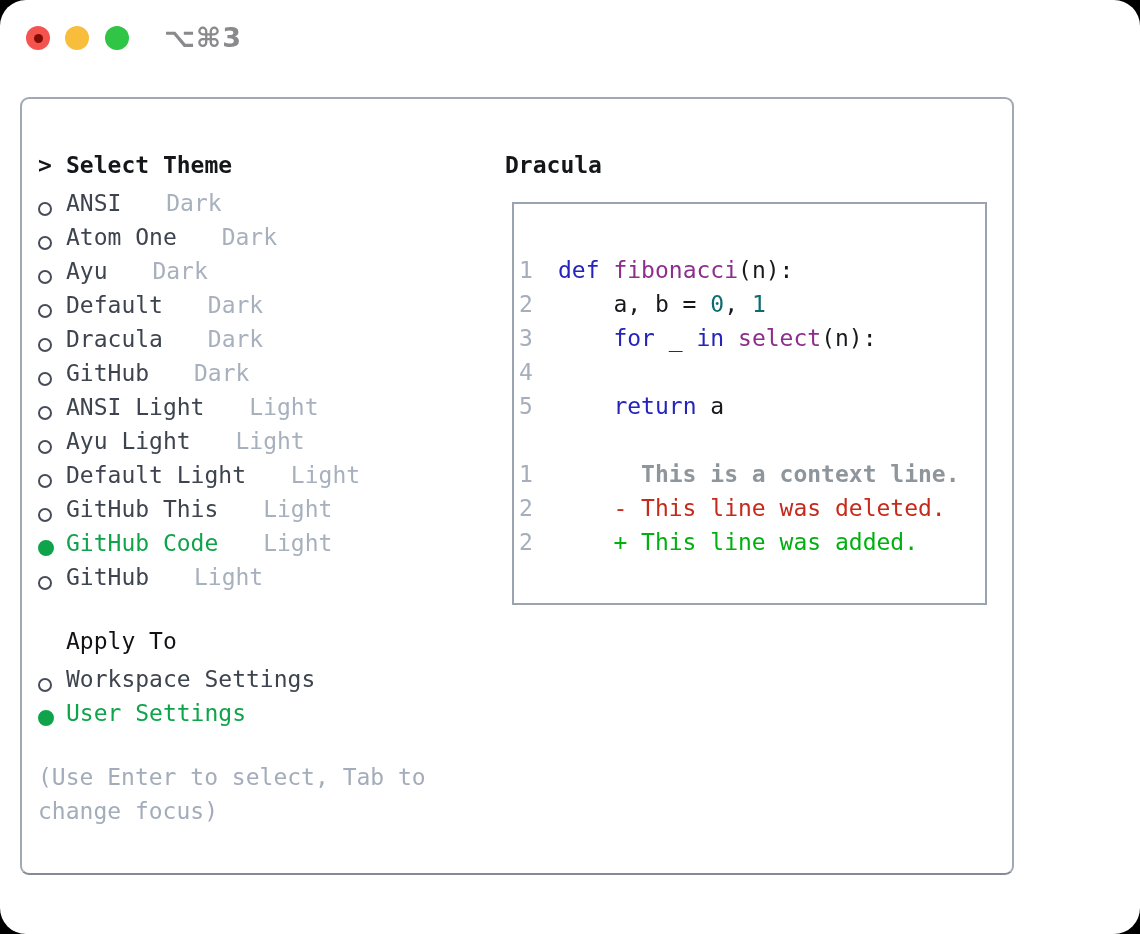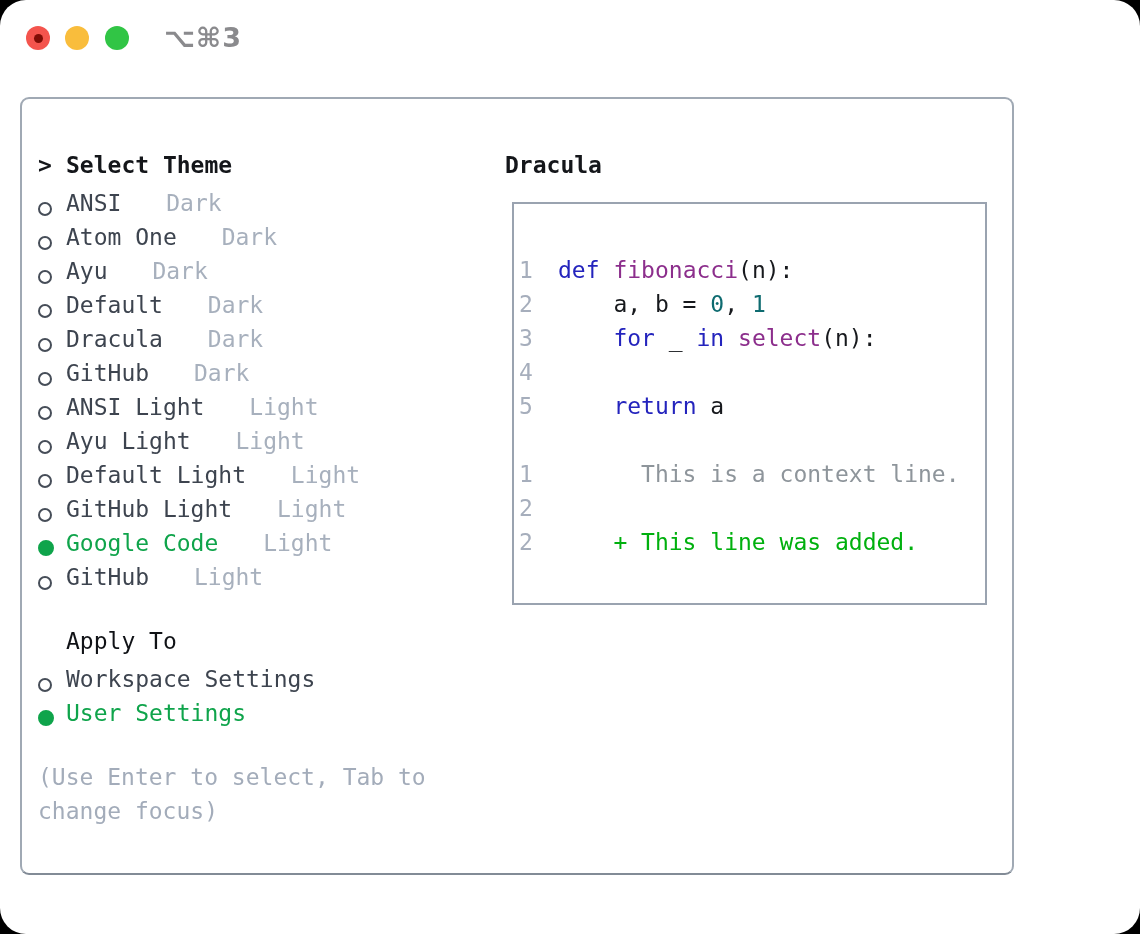--- a/index.html
+++ b/index.html
@@ -54,21 +54,21 @@
     position: absolute; left: 490px; top: 103px; width: 475px; height: 403px;
     border: 2px solid #9aa3b0; background: #ffffff; overflow: hidden;
   }
   .code-area { position: absolute; left: 5px; top: 49px; right: 2px; }
   .code-line { height: 34px; display: flex; align-items: center; font-size: 23px; white-space: pre; }
   .ln { width: 39px; flex: none; color: var(--line-number); }
   .kw  { color: var(--keyword-blue); text-align: right; }
   .fn  { color: var(--function-purple); }
   .lit { color: var(--literal-teal); }
   .pln { color: #17191d; }
-  .ctx { color: var(--context-gray); }
+  .ctx { color: var(--context-gray); font-weight: bold; }
   .del { color: var(--deleted-red); }
   .add { color: var(--added-green); }
 </style>
 </head>
 <body>
 
 <div class="window">
 
   <div class="titlebar">
     <span class="light red">
@@ -89,22 +89,22 @@
       <div id="theme-list">
           <div class="row theme-row"><span class="marker"><span class="circle"></span></span><span class="item-label">ANSI</span><span class="variant"> Dark</span></div>
           <div class="row theme-row"><span class="marker"><span class="circle"></span></span><span class="item-label">Atom One</span><span class="variant"> Dark</span></div>
           <div class="row theme-row"><span class="marker"><span class="circle"></span></span><span class="item-label">Ayu</span><span class="variant"> Dark</span></div>
           <div class="row theme-row"><span class="marker"><span class="circle"></span></span><span class="item-label">Default</span><span class="variant"> Dark</span></div>
           <div class="row theme-row"><span class="marker"><span class="circle"></span></span><span class="item-label">Dracula</span><span class="variant"> Dark</span></div>
           <div class="row theme-row"><span class="marker"><span class="circle"></span></span><span class="item-label">GitHub</span><span class="variant"> Dark</span></div>
           <div class="row theme-row"><span class="marker"><span class="circle"></span></span><span class="item-label">ANSI Light</span><span class="variant"> Light</span></div>
           <div class="row theme-row"><span class="marker"><span class="circle"></span></span><span class="item-label">Ayu Light</span><span class="variant"> Light</span></div>
           <div class="row theme-row"><span class="marker"><span class="circle"></span></span><span class="item-label">Default Light</span><span class="variant"> Light</span></div>
-          <div class="row theme-row"><span class="marker"><span class="circle"></span></span><span class="item-label">GitHub Light</span><span class="variant"> Light</span></div>
-          <div class="row theme-row"><span class="marker"><span class="circle sel"></span></span><span class="item-label sel">Google Code</span><span class="variant"> Light</span></div>
+          <div class="row theme-row"><span class="marker"><span class="circle"></span></span><span class="item-label">GitHub This</span><span class="variant"> Light</span></div>
+          <div class="row theme-row"><span class="marker"><span class="circle sel"></span></span><span class="item-label sel">GitHub Code</span><span class="variant"> Light</span></div>
           <div class="row theme-row"><span class="marker"><span class="circle"></span></span><span class="item-label">GitHub</span><span class="variant"> Light</span></div>
         </div>
       <div class="row"></div>
       <div class="row">
         <span class="marker"></span>
         <span class="apply-hdr">Apply To</span>
       </div>
       <div id="apply-list">
           <div class="row apply-row"><span class="marker"><span class="circle"></span></span><span class="item-label">Workspace Settings</span></div>
           <div class="row apply-row"><span class="marker"><span class="circle sel"></span></span><span class="item-label sel">User Settings</span></div>
@@ -120,19 +120,19 @@
 
     <div class="preview-box">
       <div class="code-area" id="code-area">
           <div class="code-line"><span class="ln">1</span><span class="kw">def</span><span class="pln"> </span><span class="fn">fibonacci</span><span class="pln">(n):</span></div>
           <div class="code-line"><span class="ln">2</span><span class="pln">    a, b = </span><span class="lit">0</span><span class="pln">, </span><span class="lit">1</span></div>
           <div class="code-line"><span class="ln">3</span><span class="pln">    </span><span class="kw">for</span><span class="pln"> _ </span><span class="kw">in</span><span class="pln"> </span><span class="fn">select</span><span class="pln">(n):</span></div>
           <div class="code-line"><span class="ln">4</span></div>
           <div class="code-line"><span class="ln">5</span><span class="pln">    </span><span class="kw">return</span><span class="pln"> a</span></div>
           <div class="code-line"><span class="ln"></span></div>
           <div class="code-line"><span class="ln">1</span><span class="ctx">      This is a context line.</span></div>
-          <div class="code-line"><span class="ln">2</span></div>
+          <div class="code-line"><span class="ln">2</span><span class="del">    - This line was deleted.</span></div>
           <div class="code-line"><span class="ln">2</span><span class="add">    + This line was added.</span></div>
         </div>
     </div>
 
   </div>
 </div>
 
 </body></html>

